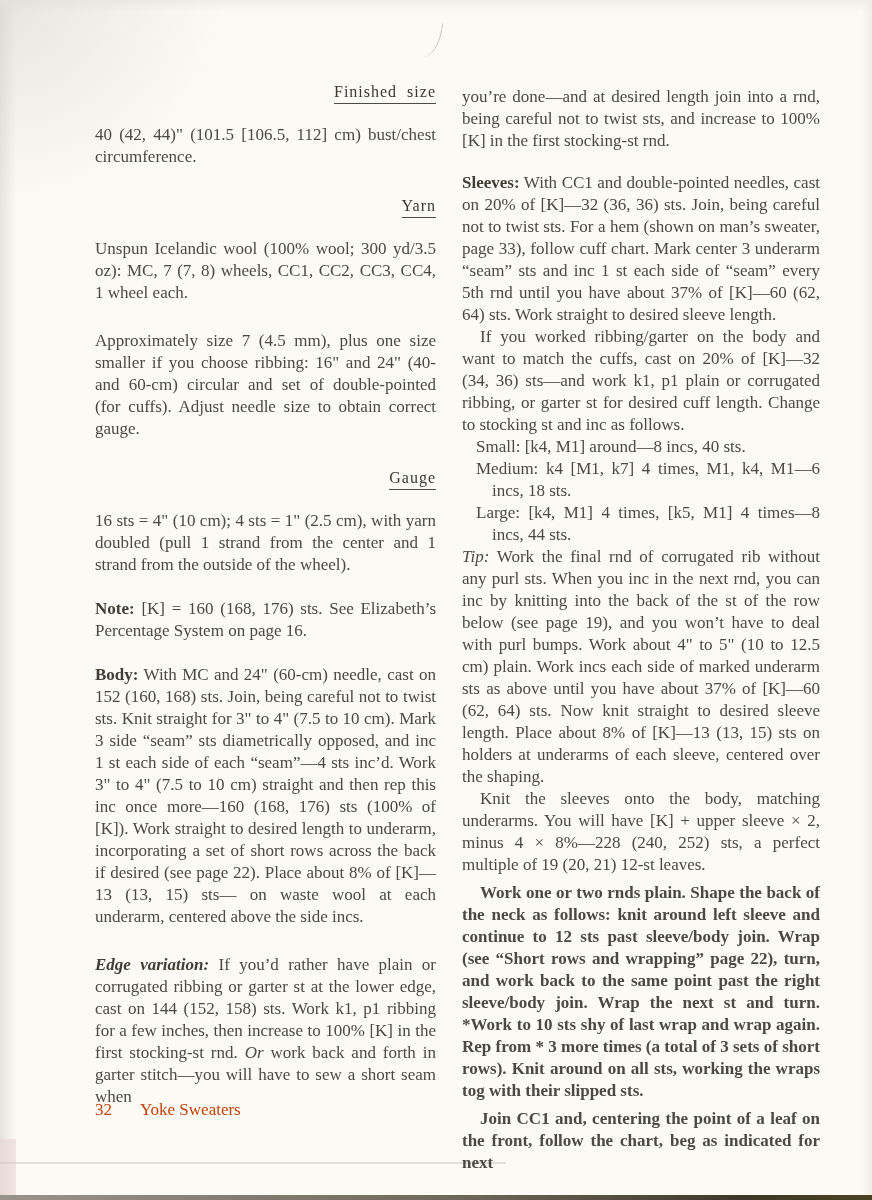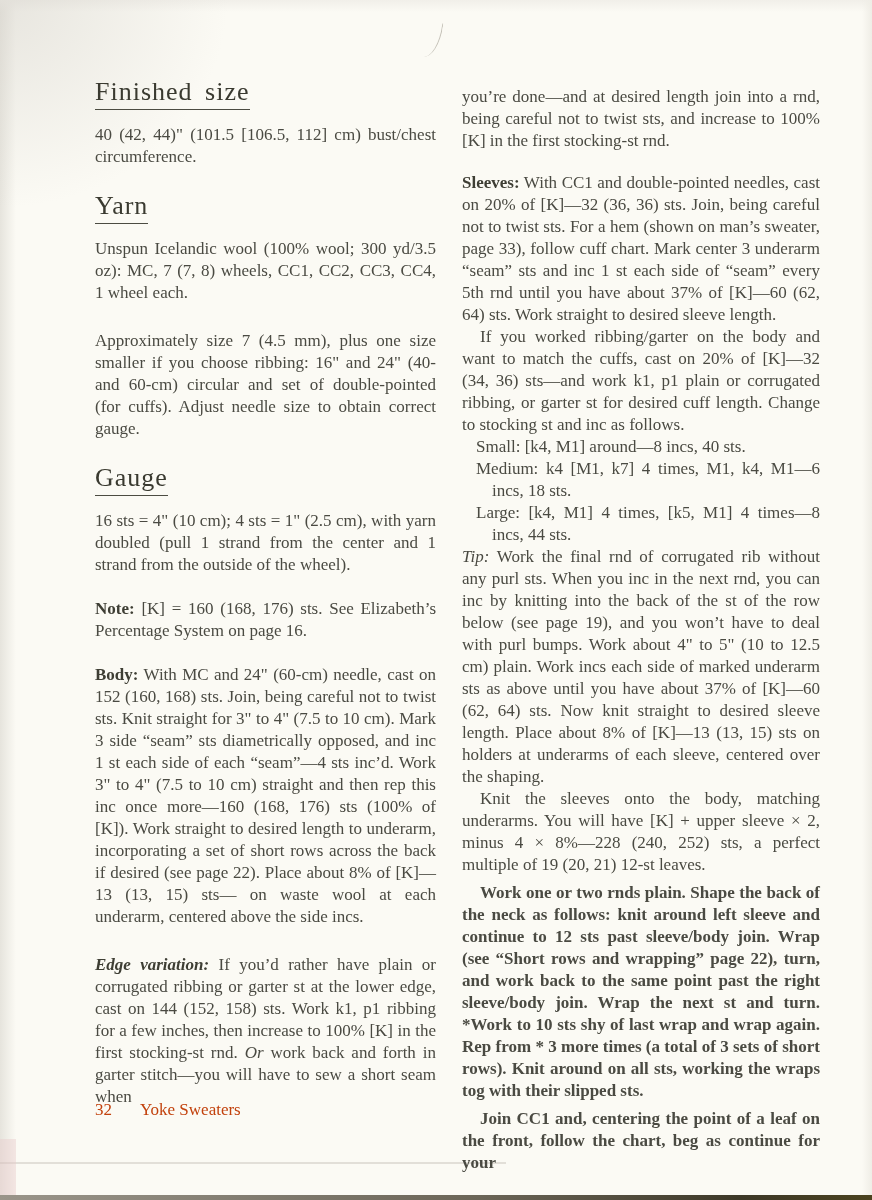--- a/index.html
+++ b/index.html
@@ -28,22 +28,22 @@
   .corner-tint{position:absolute;left:0;bottom:5px;width:16px;height:56px;
     background:rgba(232,204,204,0.45);}
   .scan-crease{position:absolute;left:424px;top:22px;width:16px;height:36px;
     border-right:1px solid rgba(130,125,110,0.45);
     border-radius:0 0 90% 0/0 0 95% 0;transform:rotate(8deg);}
   
   .col{position:absolute;text-align:justify;font-size:17px;line-height:22px;}
   .col-left{left:95px;top:80px;width:341px;}
   .col-right{left:462px;top:86px;width:358px;}
   h2.heading{
-    font-size:26px;line-height:24px;font-weight:normal;
-    text-align:left;color:#3a3a30;
+    font-size:16px;line-height:24px;font-weight:normal;
+    text-align:right;color:#3a3a30;
     letter-spacing:1px;word-spacing:5px;
     margin:0 0 20px 0;
   }
   h2.heading .hd{border-bottom:1.5px solid #4c4c42;padding-bottom:3px;}
   .col p{margin:0;}
   .mb-sect{margin-bottom:26px !important;}
   .mb-note{margin-bottom:22px !important;}
   .gap-top{margin-top:20px !important;}
   .gap-top-sm{margin-top:6px !important;font-weight:bold;}
   strong.lbl{font-weight:bold;color:#3e3e34;}
@@ -101,21 +101,21 @@
     <p class="size-line">Small: [k4, M1] around—8 incs, 40 sts.</p>
     <p class="size-line">Medium: k4 [M1, k7] 4 times, M1, k4, M1—6 incs, 18 sts.</p>
     <p class="size-line">Large: [k4, M1] 4 times, [k5, M1] 4 times—8 incs, 44 sts.</p>
 
     <p><em class="ital">Tip:</em> <span>Work the final rnd of corrugated rib without any purl sts. When you inc in the next rnd, you can inc by knitting into the back of the st of the row below (see page 19), and you won’t have to deal with purl bumps. Work about 4" to 5" (10 to 12.5 cm) plain. Work incs each side of marked underarm sts as above until you have about 37% of [K]—60 (62, 64) sts. Now knit straight to desired sleeve length. Place about 8% of [K]—13 (13, 15) sts on holders at underarms of each sleeve, centered over the shaping.</span></p>
 
     <p class="indent">Knit the sleeves onto the body, matching underarms. You will have [K] + upper sleeve × 2, minus 4 × 8%—228 (240, 252) sts, a perfect multiple of 19 (20, 21) 12-st leaves.</p>
 
     <p class="indent gap-top-sm">Work one or two rnds plain. Shape the back of the neck as follows: knit around left sleeve and continue to 12 sts past sleeve/body join. Wrap (see “Short rows and wrapping” page 22), turn, and work back to the same point past the right sleeve/body join. Wrap the next st and turn. *Work to 10 sts shy of last wrap and wrap again. Rep from * 3 more times (a total of 3 sets of short rows). Knit around on all sts, working the wraps tog with their slipped sts.</p>
 
-    <p class="indent gap-top-sm">Join CC1 and, centering the point of a leaf on the front, follow the chart, beg as continue for your</p>
+    <p class="indent gap-top-sm">Join CC1 and, centering the point of a leaf on the front, follow the chart, beg as indicated for next</p>
 
   </div>
 
   <div class="footer">
     <span class="pagenum">32</span><span>Yoke Sweaters</span>
   </div>
 
 </div>
 
 </body></html>

